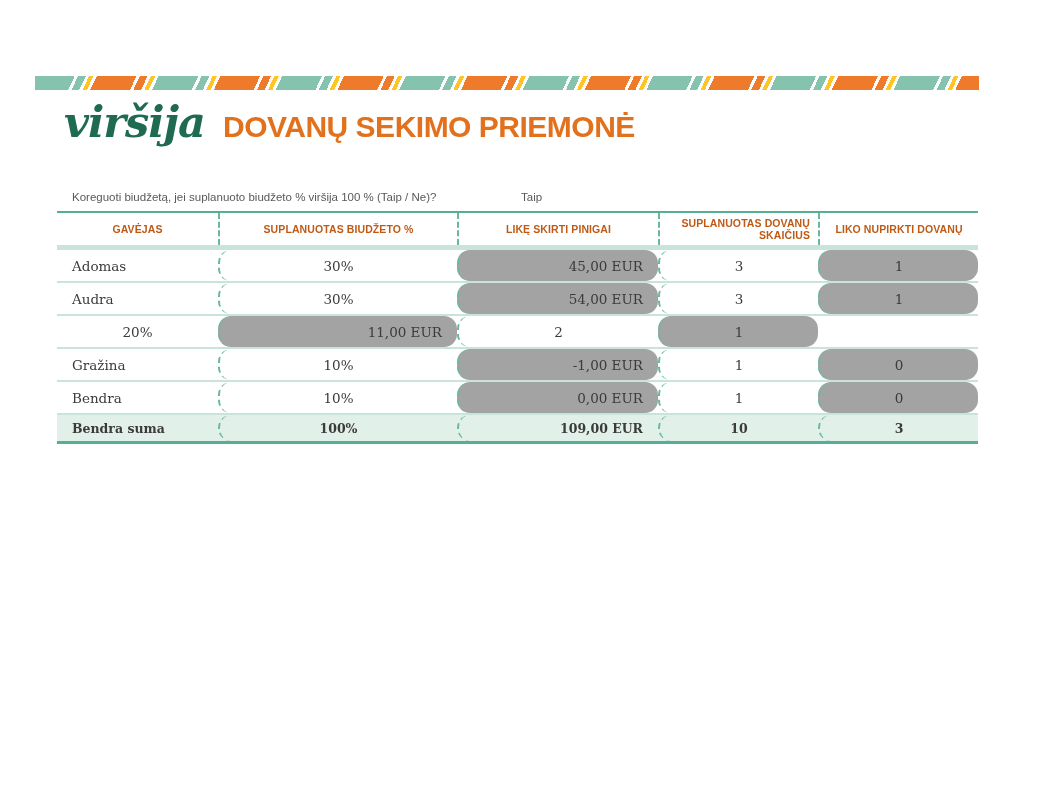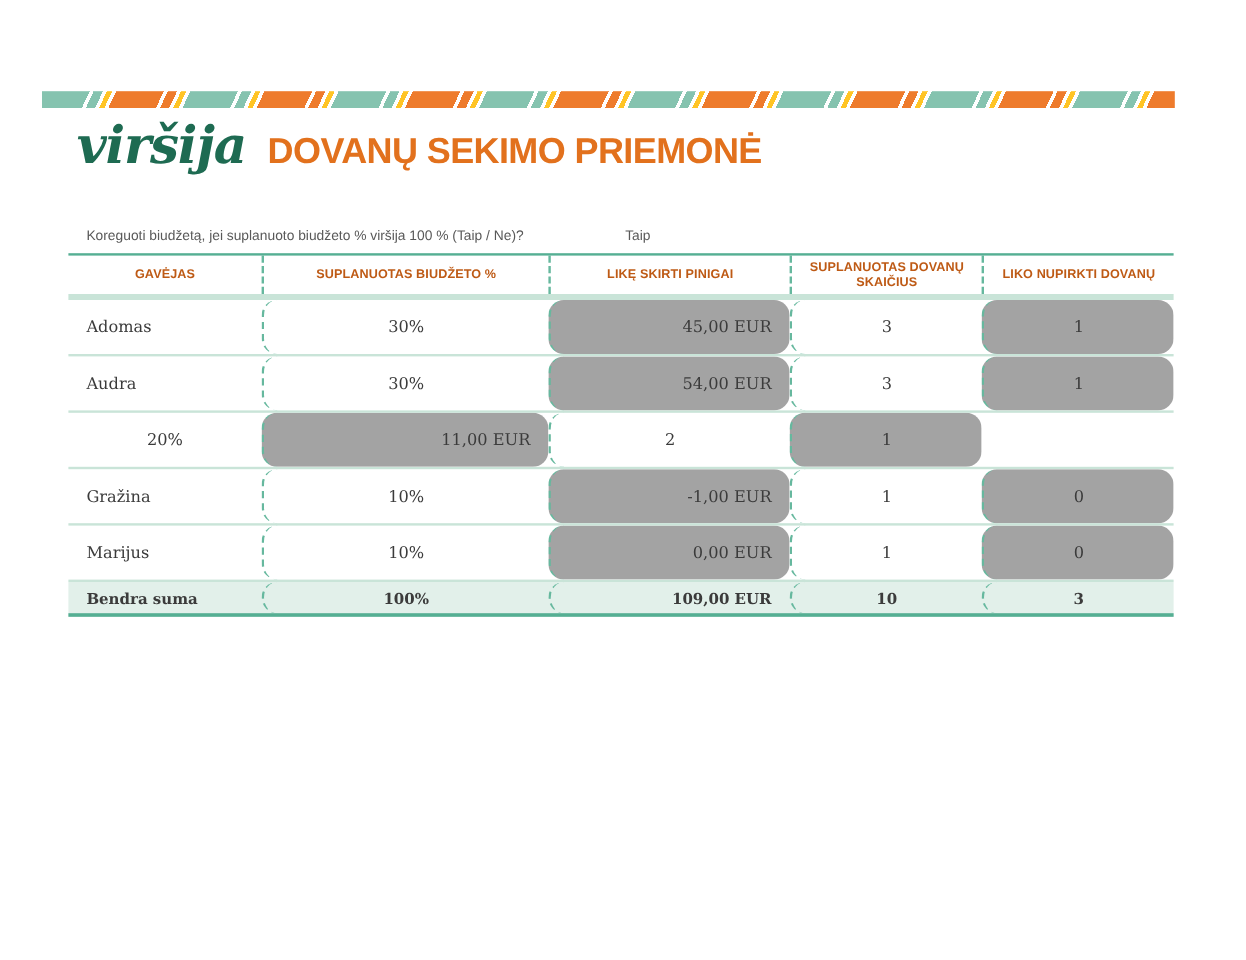--- a/index.html
+++ b/index.html
@@ -34,26 +34,26 @@
 
   
   .question { position: absolute; left: 72px; top: 191px; font-size: 11.5px; color: #595959; }
   .answer   { position: absolute; left: 473px; top: 191px; font-size: 11.5px; color: #595959; margin-left: 48px; }
 
   
   .gift-table { position: absolute; left: 57px; top: 211px; width: 921px;
     border-top: 2px solid #55AF93; }
   .thead, .trow { display: grid; grid-template-columns: 161px 239px 201px 160px 160px; }
   .thead { height: 32px; }
-  .hcell { display: flex; align-items: center; justify-content: center; text-align: center;
+  .hcell { display: flex; align-items: center; justify-content: center; text-align: right;
     font-weight: 700; font-size: 10.5px; line-height: 12px; color: #BE5A15;
     letter-spacing: 0.1px; padding: 0 8px; }
   .hcell + .hcell { border-left: 2px dashed #66B89E; }
   .head-band { height: 5px; background: #C9E4D8; }
-  .trow { height: 47px; border-bottom: 2px solid #C9E4D8;
+  .trow { height: 33px; border-bottom: 2px solid #C9E4D8;
     font-family: "DejaVu Serif", serif; font-size: 13.5px; color: #3B3B3B; }
   .tcell { display: flex; align-items: center; justify-content: center; overflow: hidden; }
   .tcell + .tcell { border-left: 2px dashed #66B89E; border-radius: 13px; }
   .tcell.name  { justify-content: flex-start; padding-left: 15px; }
   .tcell.money { justify-content: flex-end;  padding-right: 15px; }
   .tcell.gray  { background: #a3a3a3; }
   .trow.total { background: #E2F0EA; border-bottom: 3px solid #55AF93; height: 29px;
     font-weight: 700; font-size: 12.5px; }
   .trow.total .tcell.gray { background: transparent; }
 </style>
@@ -107,21 +107,21 @@
 
     <div class="trow">
       <div class="tcell name">Gražina</div>
       <div class="tcell">10%</div>
       <div class="tcell money gray">-1,00 EUR</div>
       <div class="tcell">1</div>
       <div class="tcell gray">0</div>
     </div>
 
     <div class="trow">
-      <div class="tcell name">Marijus</div>
+      <div class="tcell name">Bendra</div>
       <div class="tcell">10%</div>
       <div class="tcell money gray">0,00 EUR</div>
       <div class="tcell">1</div>
       <div class="tcell gray">0</div>
     </div>
 
     <div class="trow total">
       <div class="tcell name">Bendra suma</div>
       <div class="tcell">100%</div>
       <div class="tcell money gray">109,00 EUR</div>

